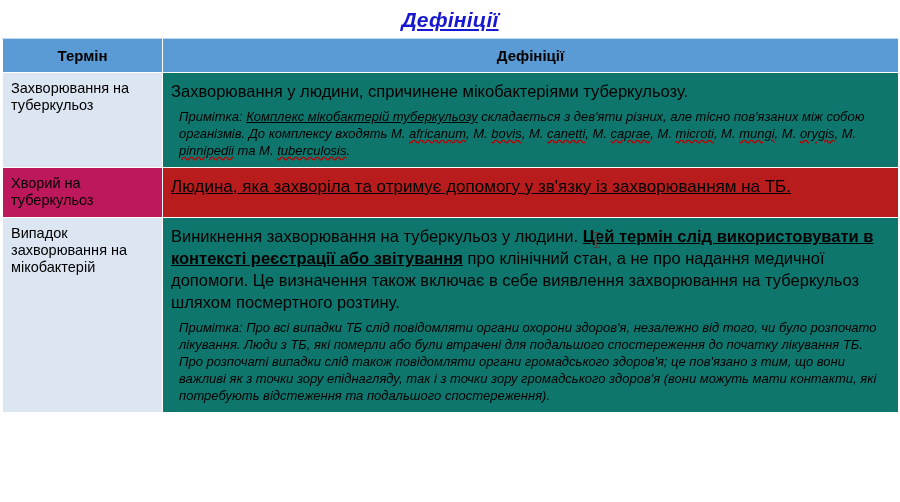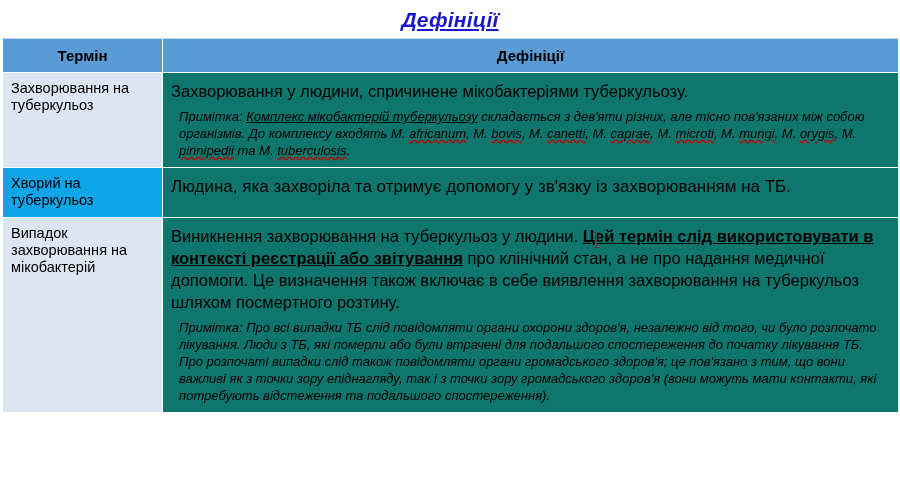--- a/index.html
+++ b/index.html
@@ -50,22 +50,22 @@
   table.deftable td {
     border: 1px solid #ffffff;
     vertical-align: top;
     padding: 7px 8px 8px 8px;
   }
   .col-term { width: 160px; }
   .col-def  { width: 736px; }
 
   tr.row-a td { background: #dce6f2; }
   tr.row-a td.def { background: #0f766e; }
-  tr.row-b td { background: #0ea5e9; }
-  tr.row-b td.def { background: #0f766e; }
+  tr.row-b td { background: #be185d; }
+  tr.row-b td.def { background: #b91c1c; text-decoration: underline; }
 
   td.term {
     font-weight: normal;
     font-size: 14.5px;
     line-height: 17px;
     color: #000000;
     background: #dce6f2;
   }
   td.def {
     font-size: 16px;

